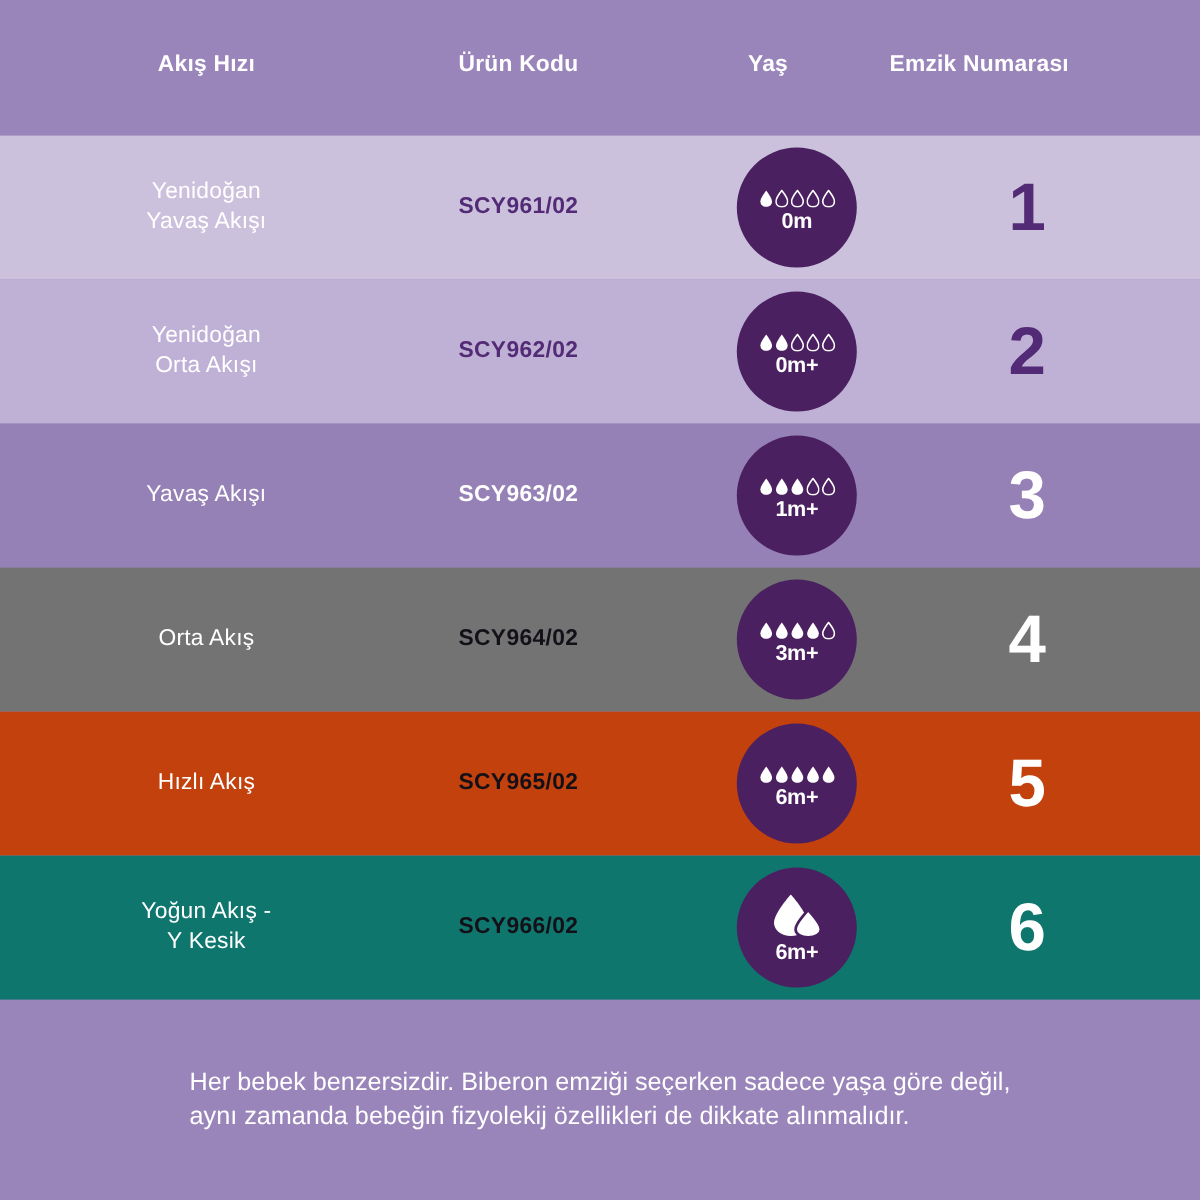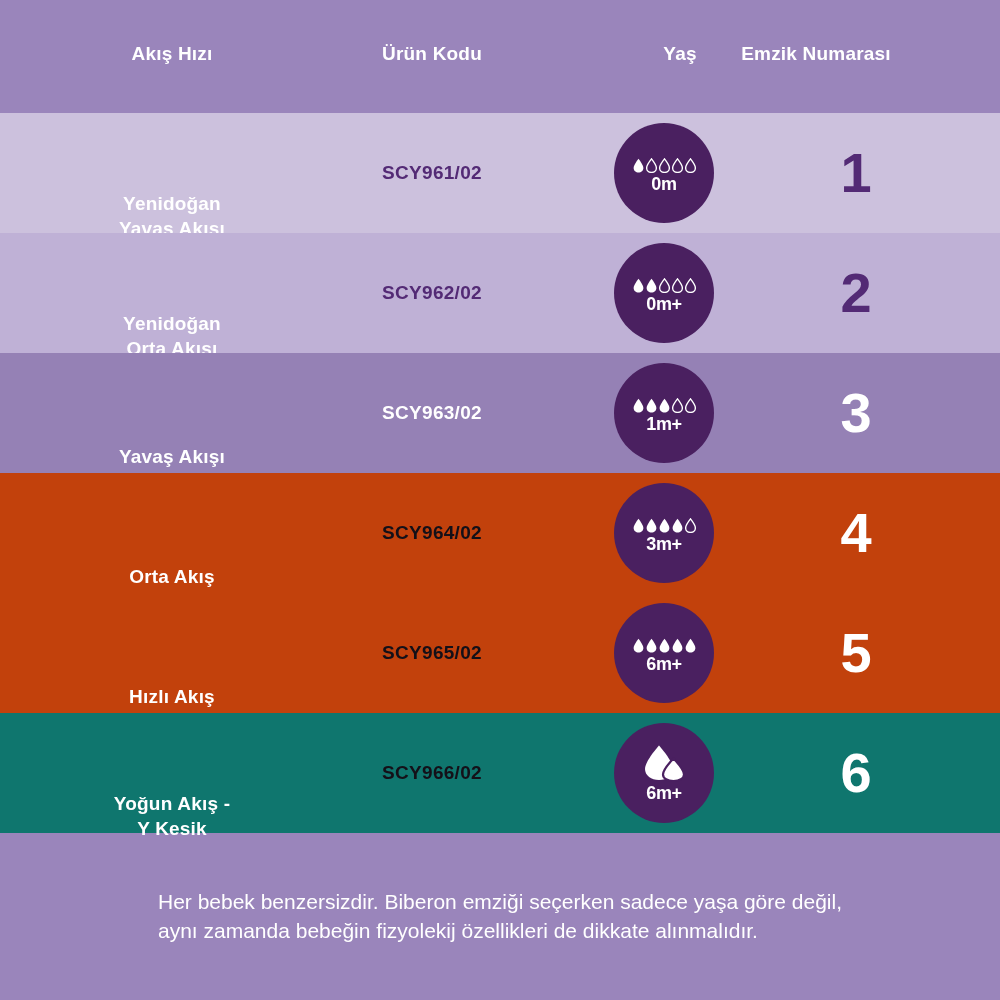--- a/index.html
+++ b/index.html
@@ -34,50 +34,49 @@
     top: 43px;
     color: #ffffff;
     font-size: 19px;
     font-weight: 700;
     letter-spacing: .2px;
     white-space: nowrap;
     transform: translateX(-50%);
   }
   .hdr-flow { left: 172px; }
   .hdr-code { left: 432px; }
-  .hdr-age  { left: 680px; }
+  .hdr-age  { left: 640px; }
   .hdr-num  { left: 816px; }
 
   
   .row {
     height: 120px;
     position: relative;
     flex: 0 0 auto;
   }
   .r1 { background: #ccc1dd; }
   .r2 { background: #bfb1d6; }
   .r3 { background: #9581b5; }
-  .r4 { background: #c2410c; }
+  .r4 { background: #737373; }
   .r5 { background: #c2410c; }
   .r6 { background: #0f766e; }
 
   .cell {
     position: absolute;
     transform: translate(-50%, -50%);
     top: 50%;
     text-align: center;
     white-space: pre-line;
     line-height: 1.3;
   }
   .cell-flow {
     left: 172px;
     font-size: 19px;
-    font-weight: 700;
+    font-weight: 400;
     letter-spacing: .2px;
-    margin-top: 44px;
   }
   .cell-code {
     left: 432px;
     font-size: 19px;
     font-weight: 700;
     letter-spacing: .3px;
   }
   .cell-num {
     left: 856px;
     font-size: 56px;

